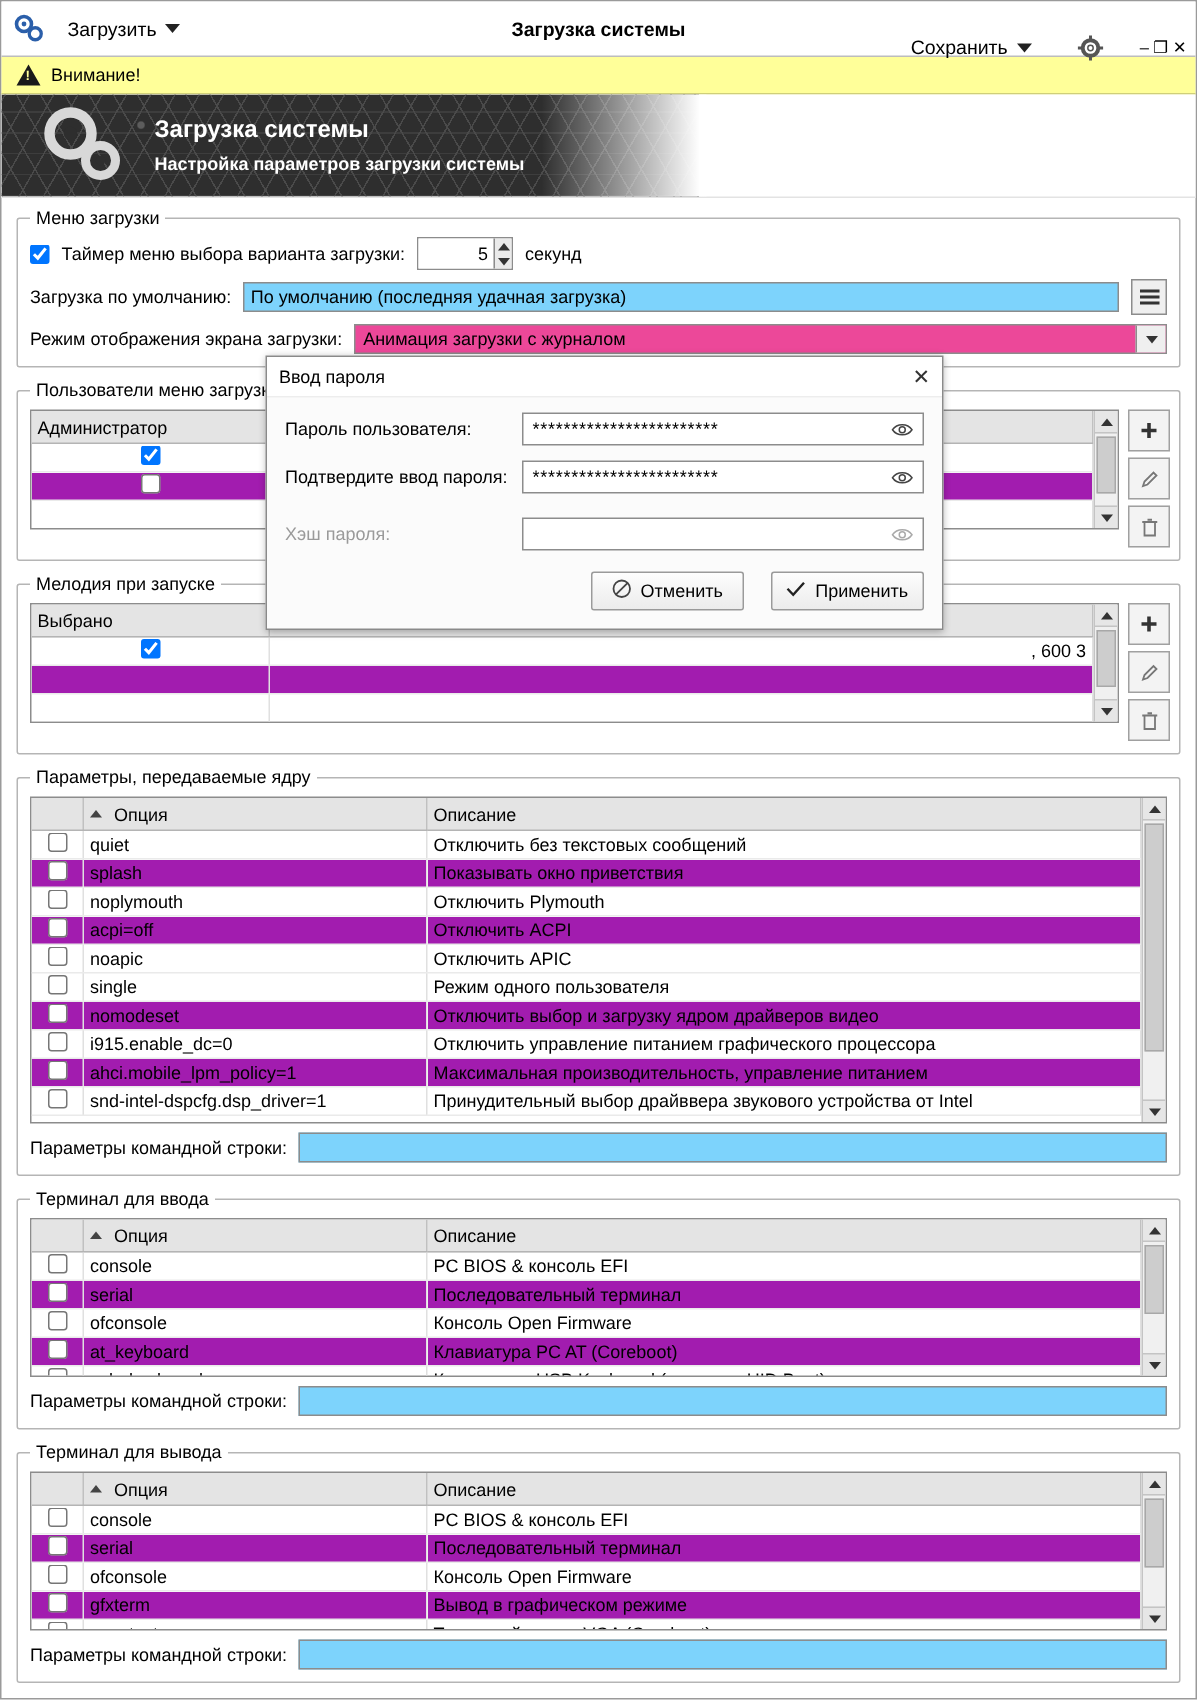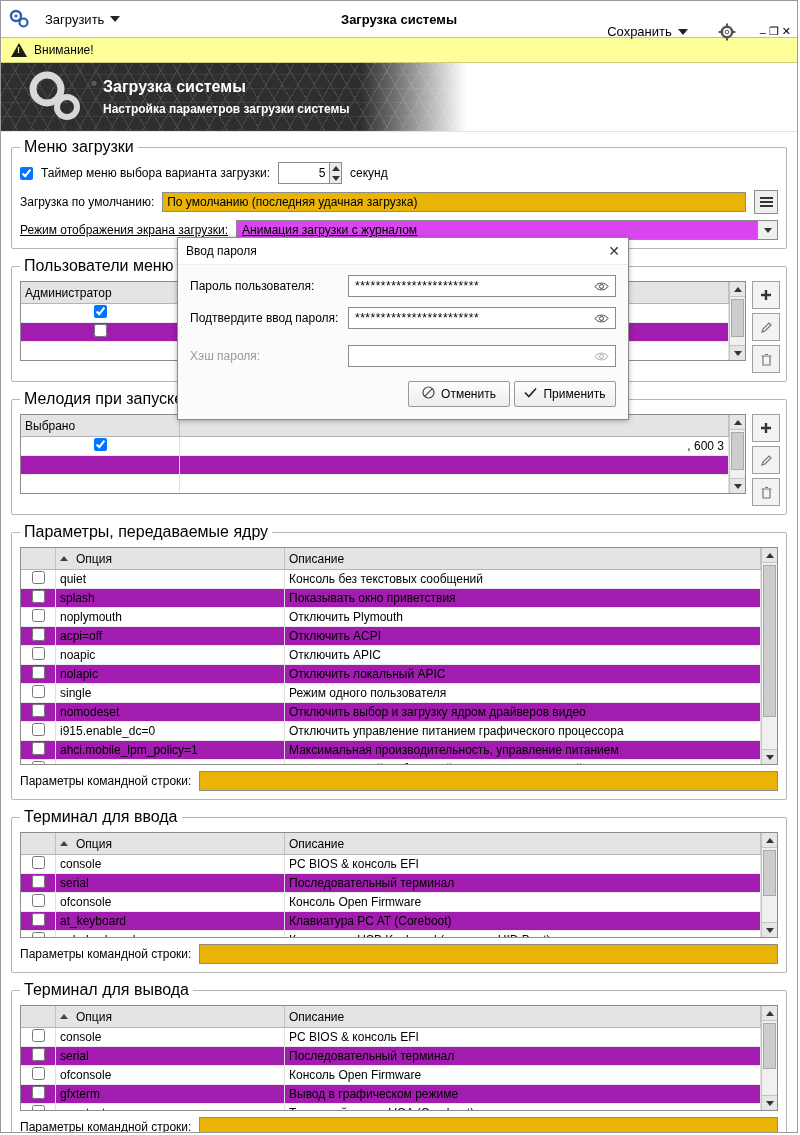--- a/index.html
+++ b/index.html
@@ -173,33 +173,33 @@
     overflow: hidden;
   }
 
   fieldset.group {
     border: 1px solid #b5b5b5;
     border-radius: 2px;
     margin: 0 0 8px 0;
     padding: 6px 8px 8px 8px;
   }
   fieldset.group > legend {
-    font-size: 16px;
+    font-size: 12px;
     padding: 0 4px;
     color: #000;
     margin-top: 48px;
   }
 
   .row {
     display: flex;
     align-items: center;
     gap: 8px;
     margin-bottom: 6px;
   }
-  .row:last-child { margin-bottom: 0; text-decoration: underline; }
+  .row:last-child { margin-bottom: 0; }
 
   .lbl { font-size: 12px; white-space: nowrap; }
 
   input[type="checkbox"] {
     width: 13px; height: 13px;
     margin: 0;
   }
 
   .spin {
     display: flex;
@@ -243,21 +243,21 @@
     width: 0; height: 0;
     border-left: 4px solid transparent;
     border-right: 4px solid transparent;
     border-top: 5px solid #333;
   }
 
   .txtfield {
     flex: 1;
     height: 20px;
     border: 1px solid #8c8c8c;
-    background: #eab308;
+    background: #7dd3fc;
     font-size: 12px;
     padding: 0 4px;
     box-sizing: border-box;
     font-family: "Liberation Sans", sans-serif;
     color: #000;
   }
   .sq-btn {
     width: 22px; height: 22px;
     border: 1px solid #8c8c8c;
     background: #efefef;
@@ -274,21 +274,21 @@
   .hamburger i {
     display: block;
     height: 2px;
     background: #333;
   }
 
   .combo {
     flex: 1;
     height: 20px;
     border: 1px solid #8c8c8c;
-    background: #d946ef;
+    background: #ec4899;
     display: flex;
     align-items: center;
     font-size: 12px;
     padding-left: 5px;
     box-sizing: border-box;
     position: relative;
   }
   .combo .cbtn {
     position: absolute;
     right: 0; top: 0; bottom: 0;
@@ -440,21 +440,21 @@
     letter-spacing: 0.5px;
     box-sizing: border-box;
     overflow: hidden;
     white-space: nowrap;
   }
   .m-field .eye { margin-left: auto; }
   .eye svg { display: block; }
   .m-btns {
     display: flex;
     justify-content: flex-end;
-    gap: 4px;
+    gap: 18px;
     margin-top: 14px;
   }
   .btn {
     min-width: 100px;
     height: 24px;
     border: 1px solid #9a9a9a;
     background: linear-gradient(#fdfdfd, #ececec);
     display: flex;
     align-items: center;
     justify-content: center;
@@ -714,46 +714,41 @@
                         <span>Опция</span>
                       </span>
                   </th>
                   <th>Описание</th>
                 </tr>
               </thead>
               <tbody>
                 <tr>
                     <td class="chk"><input type="checkbox" style=""></td>
                     <td>quiet</td>
-                    <td>Консоль без текстовых сообщений</td>
+                    <td>Отключить без текстовых сообщений</td>
                   </tr>
                 <tr class="alt">
                     <td class="chk"><input type="checkbox" style=""></td>
                     <td>splash</td>
                     <td>Показывать окно приветствия</td>
                   </tr>
                 <tr>
                     <td class="chk"><input type="checkbox" style=""></td>
                     <td>noplymouth</td>
                     <td>Отключить Plymouth</td>
                   </tr>
                 <tr class="alt">
                     <td class="chk"><input type="checkbox" style=""></td>
                     <td>acpi=off</td>
                     <td>Отключить ACPI</td>
                   </tr>
                 <tr>
                     <td class="chk"><input type="checkbox" style=""></td>
                     <td>noapic</td>
                     <td>Отключить APIC</td>
-                  </tr>
-                <tr class="alt">
-                    <td class="chk"><input type="checkbox" style=""></td>
-                    <td>nolapic</td>
-                    <td>Отключить локальный APIC</td>
                   </tr>
                 <tr>
                     <td class="chk"><input type="checkbox" style=""></td>
                     <td>single</td>
                     <td>Режим одного пользователя</td>
                   </tr>
                 <tr class="alt">
                     <td class="chk"><input type="checkbox" style=""></td>
                     <td>nomodeset</td>
                     <td>Отключить выбор и загрузку ядром драйверов видео</td>

